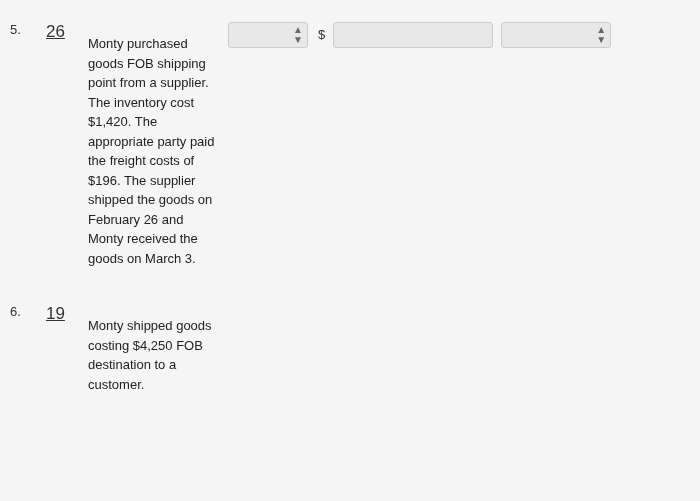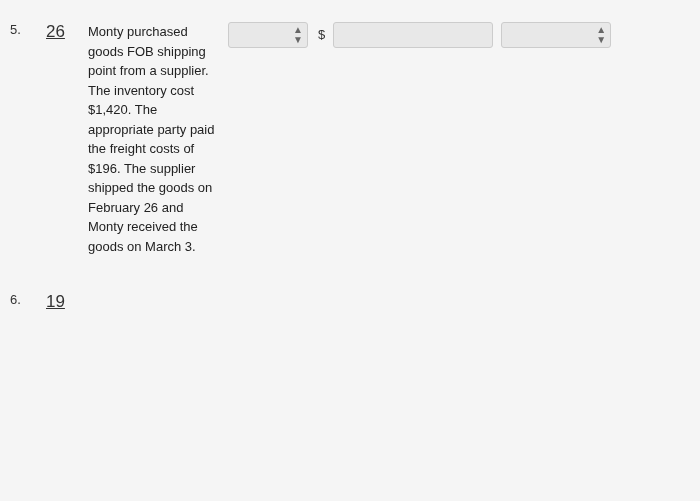--- a/index.html
+++ b/index.html
@@ -50,20 +50,21 @@
       text-decoration: underline;
     }
 
     .col-text {
       width: 130px;
       min-width: 130px;
       font-size: 13px;
       color: #222;
       line-height: 1.5;
       padding-top: 2px;
+      margin-top: 12px;
     }
 
     .col-inputs {
       display: flex;
       flex-direction: row;
       align-items: flex-start;
       flex: 1;
       gap: 8px;
       padding-top: 2px;
       padding-left: 10px;
@@ -172,17 +173,20 @@
           <span>▲</span>
           <span>▼</span>
         </div>
       </div>
     </div>
   </div>
 
   <div class="row" style="margin-top: 18px;">
     <div class="col-num">6.</div>
     <div class="col-id">19</div>
+    <div class="col-text">
+      Monty shipped goods costing $4,250 FOB destination to a customer.
+    </div>
     <div class="col-inputs">
     </div>
   </div>
 
 </div>
 
 </body></html>

